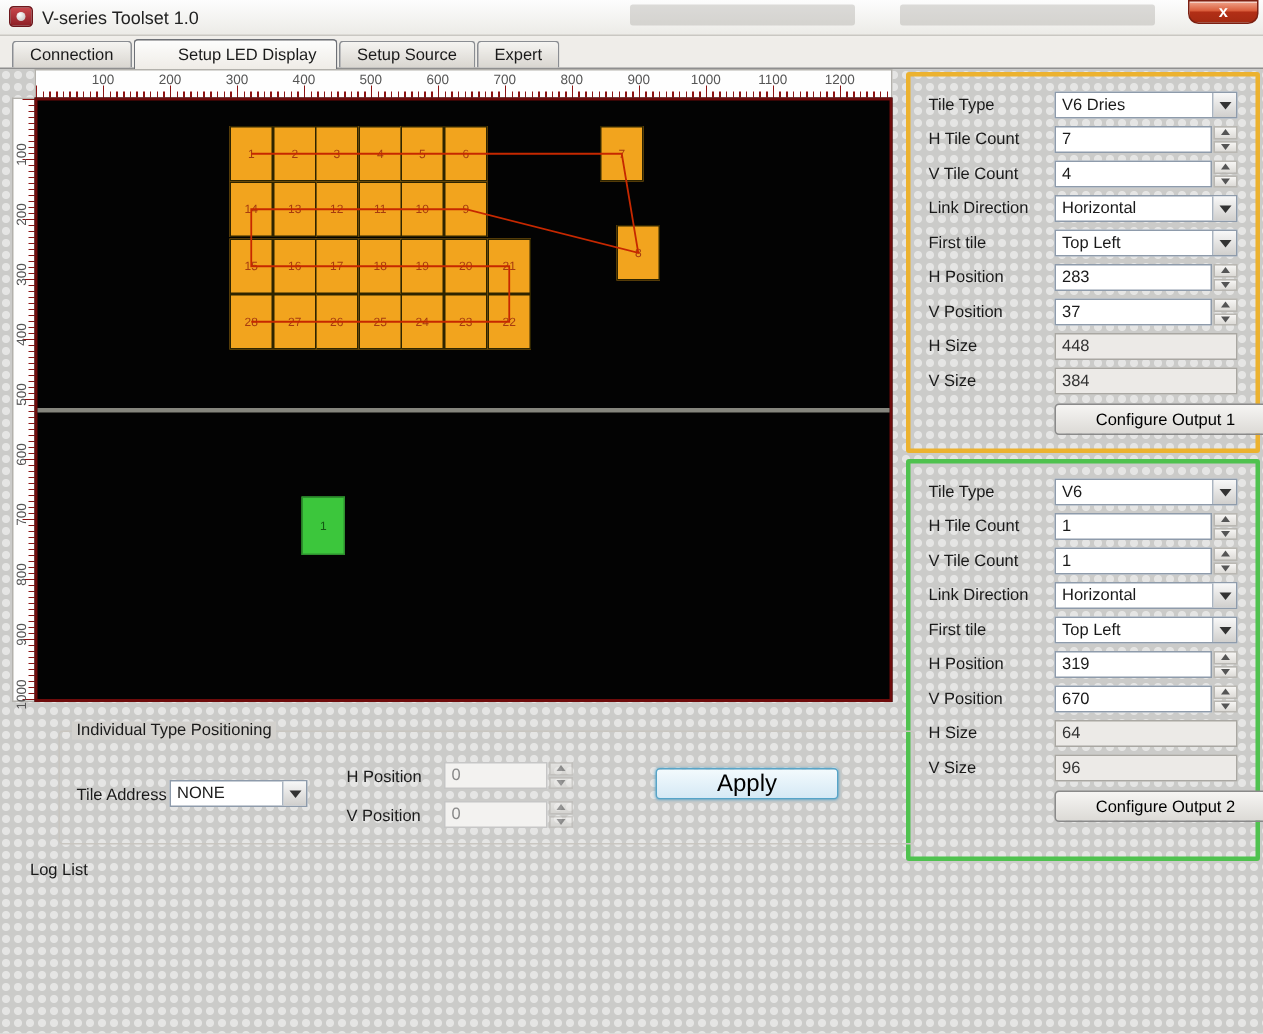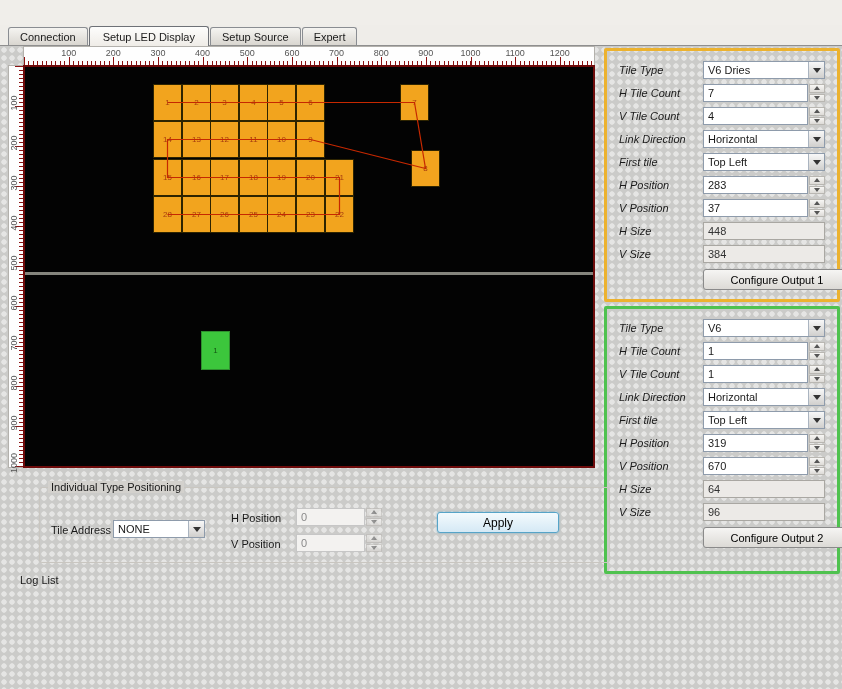--- a/index.html
+++ b/index.html
@@ -19,21 +19,21 @@
   .close-btn { position:absolute; right:3px; top:0; width:47px; height:16px; border:1px solid #7c2012;
     border-radius:0 0 7px 7px; background:linear-gradient(#f0a58c 0%, #d95b39 45%, #b22f16 50%, #a42a12 100%);
     color:#fff; font-weight:bold; font-size:11px; text-align:center; line-height:14px; cursor:pointer;
     box-shadow:inset 0 1px 0 rgba(255,255,255,.5); }
 
   
   .tabstrip { position:absolute; left:0; top:25px; width:842px; height:21px; border-bottom:1px solid #8f8f8f;
     display:flex; align-items:flex-end; padding-left:8px; background:#efedE9; }
   .tab { padding:3px 11px 2px 11px; margin-right:1px; border:1px solid #8a8d92; border-bottom:none;
     border-radius:3px 3px 0 0; background:linear-gradient(#f5f4f1,#d9d6d0); cursor:pointer; white-space:nowrap; }
-  .tab.active { background:linear-gradient(#fdfdfc,#efece7); padding:4px 13px 3px 13px; margin-bottom:-1px;
+  .tab.active { background:linear-gradient(#fdfdfc,#efece7); padding:4px 13px 3px 29px; margin-bottom:-1px;
     border-color:#6e7177; position:relative; z-index:2; }
 
   
   .content { position:absolute; left:0; top:46px; width:842px; height:643px;
     background-color:#cbcbc9;
     background-image:radial-gradient(circle at 4px 4px, rgba(255,255,255,.5) 2.4px, rgba(255,255,255,0) 3px);
     background-size:8px 8px; }
 
   
   .hruler { position:absolute; left:23px; top:0; width:572px; height:19px; background:#fefefe;
@@ -60,21 +60,21 @@
     align-items:center; justify-content:center; cursor:move; }
   .tile .tnum { font-size:8px; color:#a63c10; }
   .tile.green { background:#3cc63c; border-color:#2e8f2e; }
   .tile.green .tnum { color:#155815; }
   svg.wires { position:absolute; left:0; top:0; pointer-events:none; }
 
   
   .panel { position:absolute; left:604px; width:236px; border:3px solid; border-radius:2px; padding:10px 8px 8px 12px; }
   .rows { display:flex; flex-direction:column; gap:5px; }
   .row { display:flex; align-items:center; height:18px; }
-  .flabel { width:84px; flex:none;font-style:italic; }
+  .flabel { width:84px; flex:none; }
   .combo { flex:none; width:122px; height:18px; background:#fff; border:1px solid #8e9bab; display:flex; cursor:pointer; }
   .combo .cval { flex:1; padding:2px 4px; overflow:hidden; white-space:nowrap; }
   .combo .cbtn { width:16px; border-left:1px solid #aab4c0; background:linear-gradient(#f8f8f8,#d0cfcd);
     display:flex; align-items:center; justify-content:center; }
   .tri-dn { width:0; height:0; border-left:4px solid transparent; border-right:4px solid transparent; border-top:5px solid #333; }
   .tri-up-s { width:0; height:0; border-left:3px solid transparent; border-right:3px solid transparent; border-bottom:4px solid #555; }
   .tri-dn-s { width:0; height:0; border-left:3px solid transparent; border-right:3px solid transparent; border-top:4px solid #555; }
   .spin { flex:none; width:122px; height:18px; display:flex; }
   .spin .sfield { flex:1; background:#fff; border:1px solid #8e9bab; padding:2px 4px; }
   .spin .sbtns { width:16px; margin-left:1px; display:flex; flex-direction:column; }
@@ -86,21 +86,21 @@
   .ro { flex:none; width:122px; height:18px; background:#eceae7; border:1px solid #a9a7a2; padding:2px 4px; color:#333; }
   .cfg-btn { display:block; margin:6px 0 0 84px; width:148px; height:21px; border:1px solid #8a8a8a; border-radius:3px;
     background:linear-gradient(#f6f5f3,#dcdad6); font-family:inherit; font-size:11px; cursor:pointer; }
 
   
   .groupbox { position:absolute; left:39px; top:441px; width:571px; height:76px;
     border:1px solid #c9c6c0; border-radius:3px; }
   .gb-label { position:absolute; left:8px; top:-7px; padding:0 3px; background:#d3d1cd; }
   .gb-item { position:absolute; }
   .apply-btn { position:absolute; left:397px; top:24px; width:122px; height:21px; border:1px solid #56a4c8; border-radius:3px;
-    background:linear-gradient(#f3fafd,#d5e9f5); font-family:inherit; font-size:12px; cursor:pointer;
+    background:linear-gradient(#f3fafd,#d5e9f5); font-family:inherit; font-size:16px; cursor:pointer;
     box-shadow:0 0 2px rgba(86,164,200,.8); }
 
   
   .log-label { position:absolute; left:20px; top:528px; }
   .logbox { position:absolute; left:20px; top:541px; width:623px; height:87px; background:#fff;
     border:1px solid #7b7b7b; box-shadow:inset 1px 1px 2px rgba(0,0,0,.25); display:flex; }
   .log-text { flex:1; padding:3px 5px; font-family:"Liberation Sans", sans-serif; font-size:11px;
     line-height:14px; color:#222; white-space:pre; overflow:hidden; }
   .vscroll { width:17px; background:#f2f1ef; border-left:1px solid #d8d6d2; display:flex;
     flex-direction:column; justify-content:space-between; }
@@ -112,20 +112,27 @@
   .wm-text { position:absolute; right:4px; bottom:0; font-size:37px; font-weight:bold; letter-spacing:1px;
     color:rgba(255,255,255,.16); -webkit-text-stroke:1.2px rgba(140,140,138,.5); }
   .balls { position:absolute; right:34px; top:6px; display:flex; }
   .ball { width:25px; height:25px; border-radius:50%; margin-left:4px; box-shadow:inset -2px -3px 4px rgba(0,0,0,.25); }
 </style>
 </head>
 <body>
 
 <div class="screen">
 
+  <div class="titlebar">
+    <div class="app-icon"></div>
+    <span class="title-text">V-series Toolset 1.0</span>
+    <div class="bg-artifact" style="left:420px; width:150px;"></div>
+    <div class="bg-artifact" style="left:600px; width:170px;"></div>
+    <div class="close-btn">x</div>
+  </div>
 
   <div class="tabstrip">
       <div class="tab">Connection</div>
       <div class="tab active">Setup LED Display</div>
       <div class="tab">Setup Source</div>
       <div class="tab">Expert</div>
     </div>
 
   <div class="content">
 

